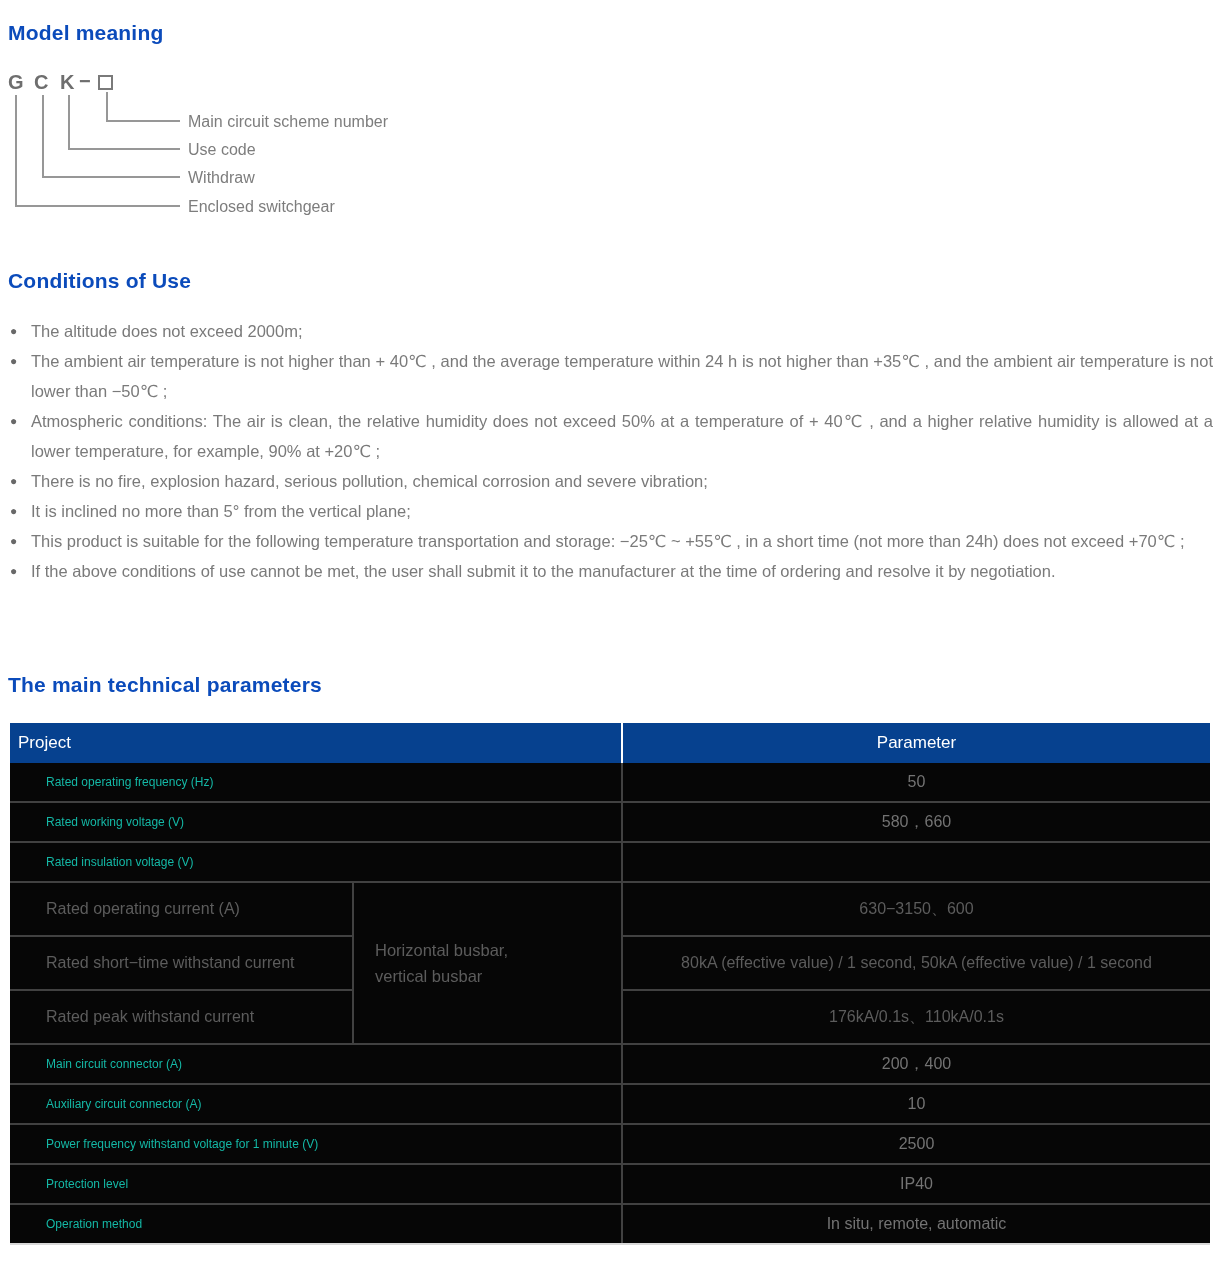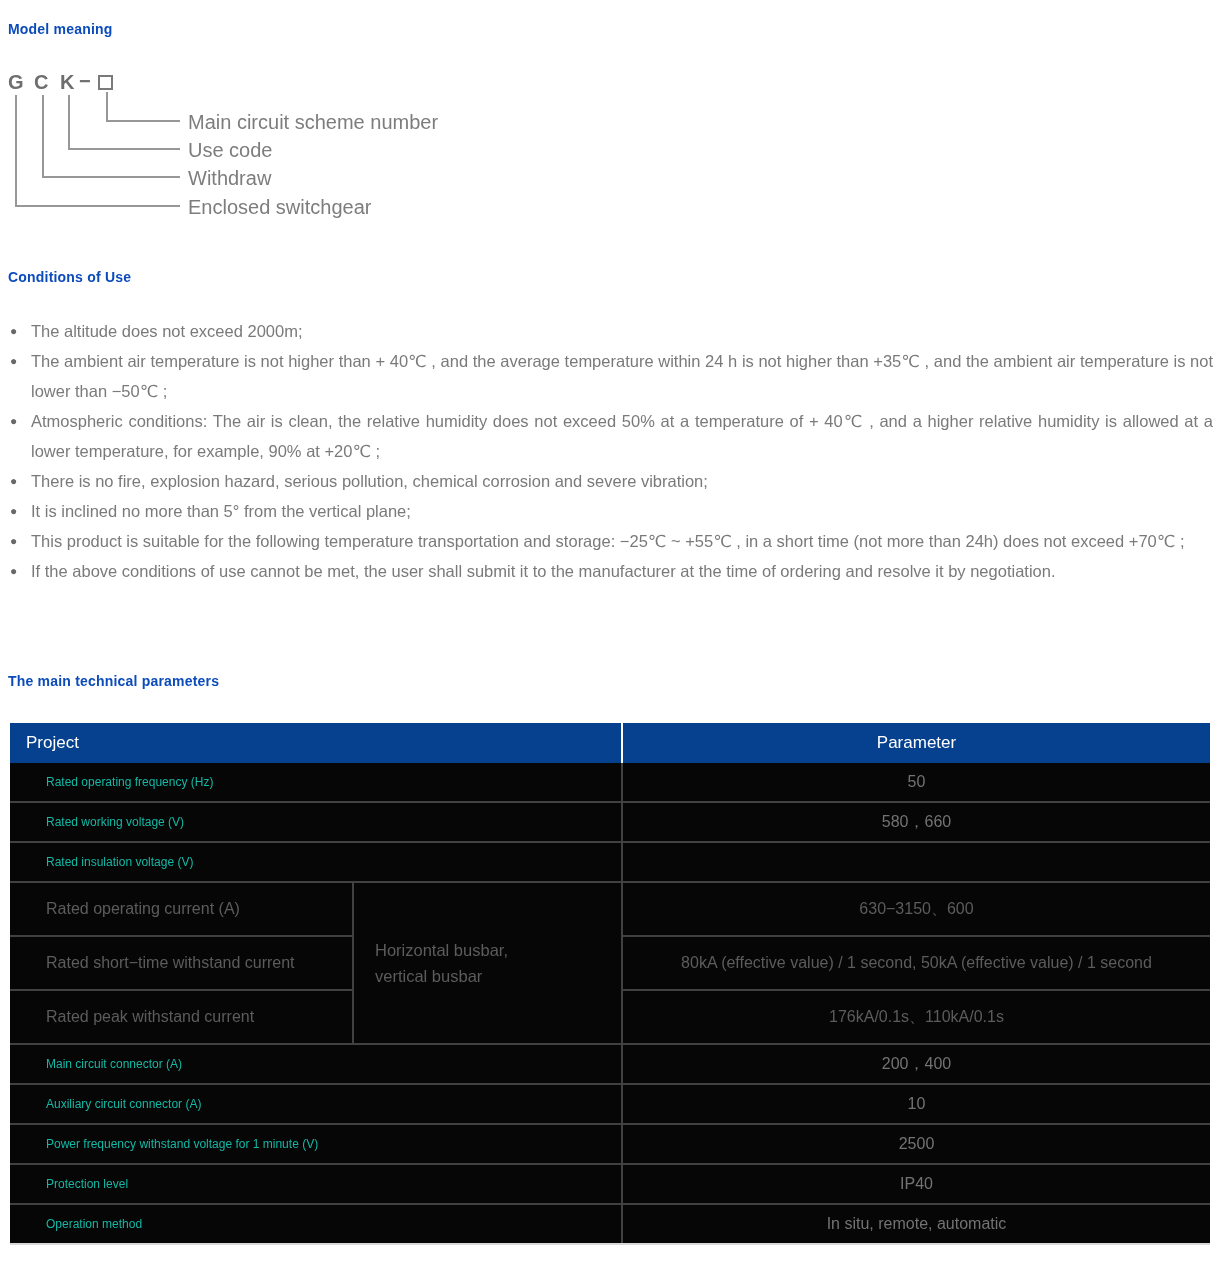--- a/index.html
+++ b/index.html
@@ -2,57 +2,57 @@
 <html><head>
 <meta charset="utf-8">
 <style>
   * { margin:0; padding:0; box-sizing:border-box; }
   body { background:#ffffff; }
   .page {
     position:relative; width:1220px; height:1283px; background:#ffffff;
     font-family:"Liberation Sans","DejaVu Sans",sans-serif; overflow:hidden;
   }
   .section-title {
-    position:absolute; left:8px; font-size:14px; font-weight:bold; color:#0b4bbb;
+    position:absolute; left:8px; font-size:21px; font-weight:bold; color:#0b4bbb;
     letter-spacing:0.2px;
   }
   #title-model { top:21px; }
   #title-conditions { top:269px; }
   #title-params { top:673px; }
 
   
   .code-letter { position:absolute; top:71px; font-size:20px; font-weight:bold; color:#6e6e6e; }
   .code-dash { position:absolute; top:70px; left:79px; font-size:20px; font-weight:bold; color:#6e6e6e; }
   .code-box { position:absolute; left:98px; top:75px; width:15px; height:15px; border:2px solid #7a7a7a; }
   .connector { position:absolute; border-left:2px solid #979797; border-bottom:2px solid #979797; }
   #conn-g   { left:15px;  top:95px; width:165px; height:112px; }
   #conn-c   { left:42px;  top:95px; width:138px; height:83px; }
   #conn-k   { left:68px;  top:95px; width:112px; height:55px; }
   #conn-box { left:106px; top:92px; width:74px;  height:30px; }
-  .code-label { position:absolute; left:188px; height:20px; line-height:20px; font-size:20px; color:#7d7d7d; white-space:nowrap; }
+  .code-label { position:absolute; left:188px; height:20px; line-height:20px; font-size:16px; color:#7d7d7d; white-space:nowrap; }
   #lbl-scheme   { top:112px; }
   #lbl-usecode  { top:140px; }
   #lbl-withdraw { top:168px; }
   #lbl-enclosed { top:197px; }
 
   
   .cond-list { position:absolute; left:10px; top:316px; width:1203px; list-style:none; }
   .cond-item {
     position:relative; padding-left:21px; text-align:justify;
     font-size:16.5px; line-height:30px; color:#7a7a7a;
   }
   .cond-item .dot {
     position:absolute; left:0; top:0; line-height:30px; font-size:12px; color:#686868;
   }
 
   
   .ptable { position:absolute; left:10px; top:723px; width:1200px; }
   .t-head { display:grid; grid-template-columns:611px 2px 587px; height:40px; }
   .t-head .hcell { background:#06418f; color:#ffffff; font-size:17px; line-height:40px; }
-  .t-head .h-left  { padding-left:16px; }
+  .t-head .h-left  { padding-left:8px; }
   .t-head .h-right { text-align:center; }
   .t-head .h-div   { background:#ffffff; }
 
   .t-body { position:relative; background:#060606; border-bottom:2px solid #d8d8d8; }
   .t-row { display:grid; grid-template-columns:611px 2px 587px; height:38px; }
   .t-row .c-label { padding-left:36px; line-height:38px; font-size:12px; color:#14b8a6; white-space:nowrap; }
   .t-row .c-vdiv  { background:#414141; }
   .t-row .c-value { text-align:center; line-height:38px; font-size:16px; color:#737373; white-space:nowrap; }
   .t-sep { height:2px; background:#414141; }
 

